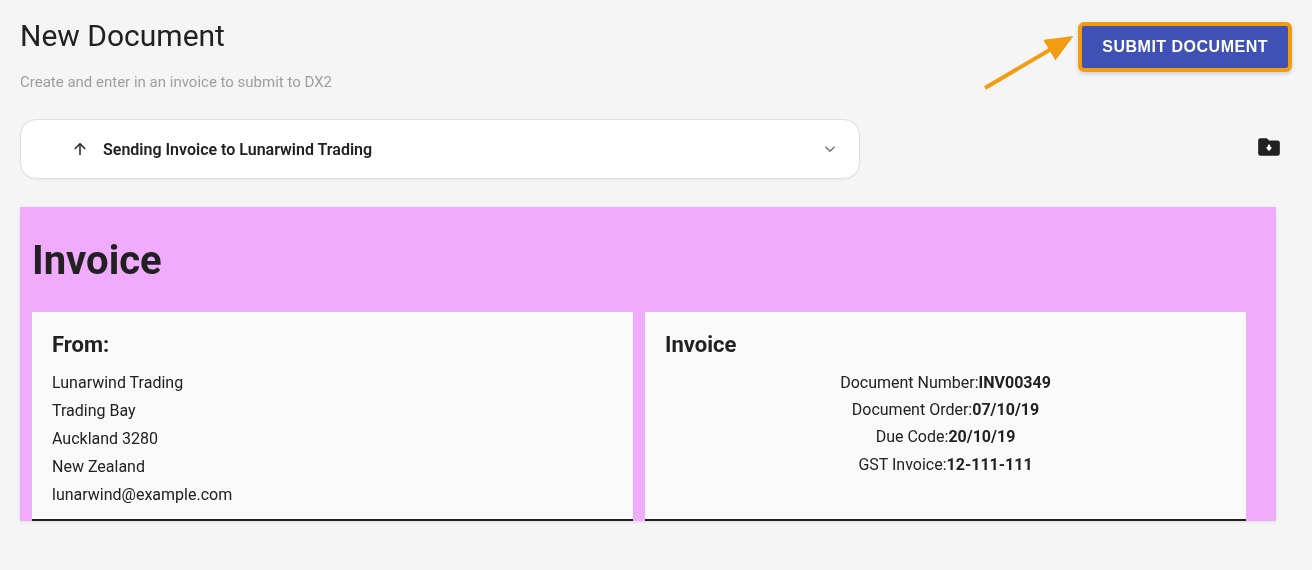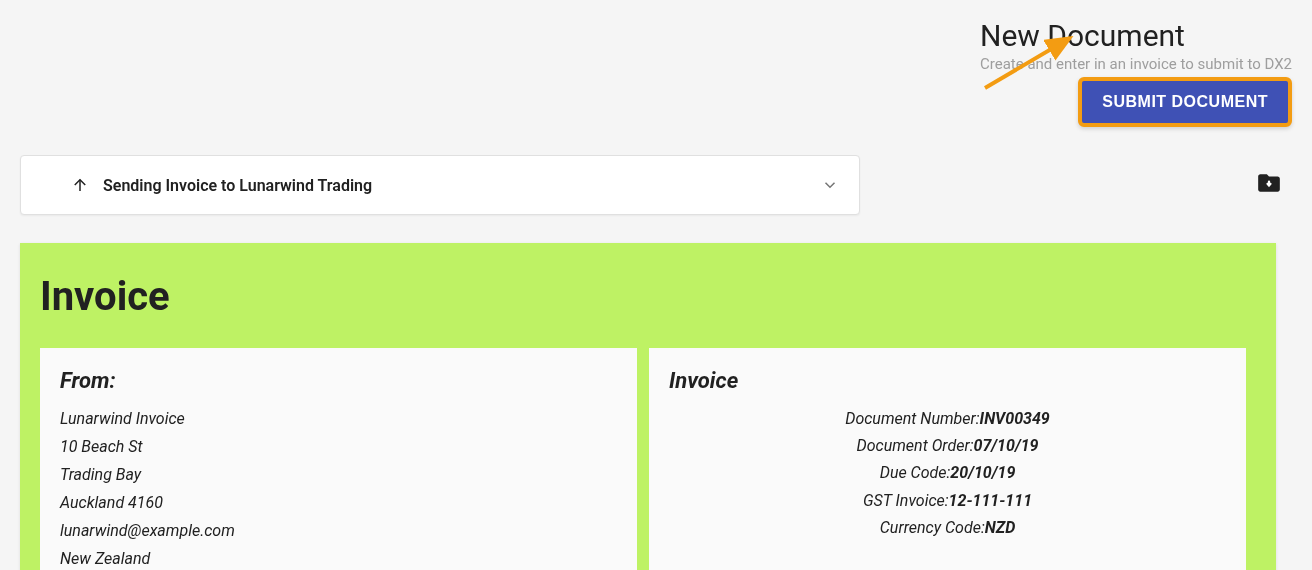--- a/index.html
+++ b/index.html
@@ -7,34 +7,33 @@
       font-family: -apple-system, BlinkMacSystemFont, 'Segoe UI', Roboto, Arial, sans-serif;
       background: #f5f5f5;
       width: 1312px;
       height: 570px;
       overflow: hidden;
       color: #212121;
     }
     .header {
       display: flex;
       justify-content: space-between;
-      align-items: flex-end;
+      align-items: flex-start;
       padding: 18px 20px 0 20px;
-      flex-direction: column;
     }
     .header-left { }
     .page-title {
       font-size: 30px;
       font-weight: 400;
       color: #212121;
     }
     .page-subtitle {
       font-size: 15px;
       color: #9e9e9e;
-      margin-top: 2px;
+      margin-top: 20px;
     }
     .submit-btn {
       background: #3f51b5;
       color: #fff;
       border: 4px solid #f39c12;
       border-radius: 6px;
       padding: 12px 20px;
       font-size: 16px;
       font-weight: 600;
       letter-spacing: 0.5px;
@@ -51,21 +50,21 @@
     .accordion-row {
       display: flex;
       align-items: center;
       justify-content: space-between;
       padding: 0 20px;
       margin-top: 28px;
     }
     .accordion {
       background: #fff;
       border: 1px solid #e0e0e0;
-      border-radius: 4px;
+      border-radius: 16px;
       width: 840px;
       height: 60px;
       display: flex;
       align-items: center;
       justify-content: space-between;
       padding: 0 20px 0 50px;
       cursor: pointer;
       box-shadow: 0 1px 2px rgba(0,0,0,0.05);
     }
     .accordion-left {
@@ -80,35 +79,34 @@
     }
     .chevron {
       color: #757575;
     }
     .folder-download {
       color: #212121;
       cursor: pointer;
       margin-right: 10px;
     }
     .invoice-card {
-      background: #bef264;
+      background: #f0abfc;
       margin: 28px 36px 0 20px;
-      padding: 30px 30px 0 20px;
+      padding: 30px 30px 0 12px;
       box-shadow: 0 1px 3px rgba(0,0,0,0.1);
     }
     .invoice-heading {
       font-size: 40px;
       font-weight: 700;
       color: #212121;
       margin-bottom: 28px;
     }
     .invoice-columns {
       display: flex;
       gap: 12px;
-      font-style: italic;
     }
     .invoice-col {
       flex: 1;
       background: #fafafa;
       padding: 20px 20px 10px 20px;
       border-bottom: 2px solid #212121;
     }
     .col-heading {
       font-size: 22px;
       font-weight: 700;
@@ -169,44 +167,39 @@
       <rect x="11" y="10" width="2" height="4" fill="#fff"></rect>
     </svg>
   </div>
 </div>
 
 <div class="invoice-card">
   <h2 class="invoice-heading">Invoice</h2>
   <div class="invoice-columns">
     <div class="invoice-col">
       <div class="col-heading">From:</div>
-      <div class="from-line">Lunarwind Invoice</div>
-      <div class="from-line">10 Beach St</div>
+      <div class="from-line">Lunarwind Trading</div>
       <div class="from-line">Trading Bay</div>
-      <div class="from-line">Auckland 4160</div>
+      <div class="from-line">Auckland 3280</div>
+      <div class="from-line">New Zealand</div>
       <div class="from-line">lunarwind@example.com</div>
-      <div class="from-line">New Zealand</div>
     </div>
     <div class="invoice-col">
       <div class="col-heading">Invoice</div>
       <div class="meta-row">
         <span class="meta-label">Document Number:</span>
         <span class="meta-value">INV00349</span>
       </div>
       <div class="meta-row">
         <span class="meta-label">Document Order:</span>
         <span class="meta-value">07/10/19</span>
       </div>
       <div class="meta-row">
         <span class="meta-label">Due Code:</span>
         <span class="meta-value">20/10/19</span>
       </div>
       <div class="meta-row">
         <span class="meta-label">GST Invoice:</span>
         <span class="meta-value">12-111-111</span>
       </div>
-      <div class="meta-row">
-        <span class="meta-label">Currency Code:</span>
-        <span class="meta-value">NZD</span>
-      </div>
     </div>
   </div>
 </div>
 
 </body></html>

